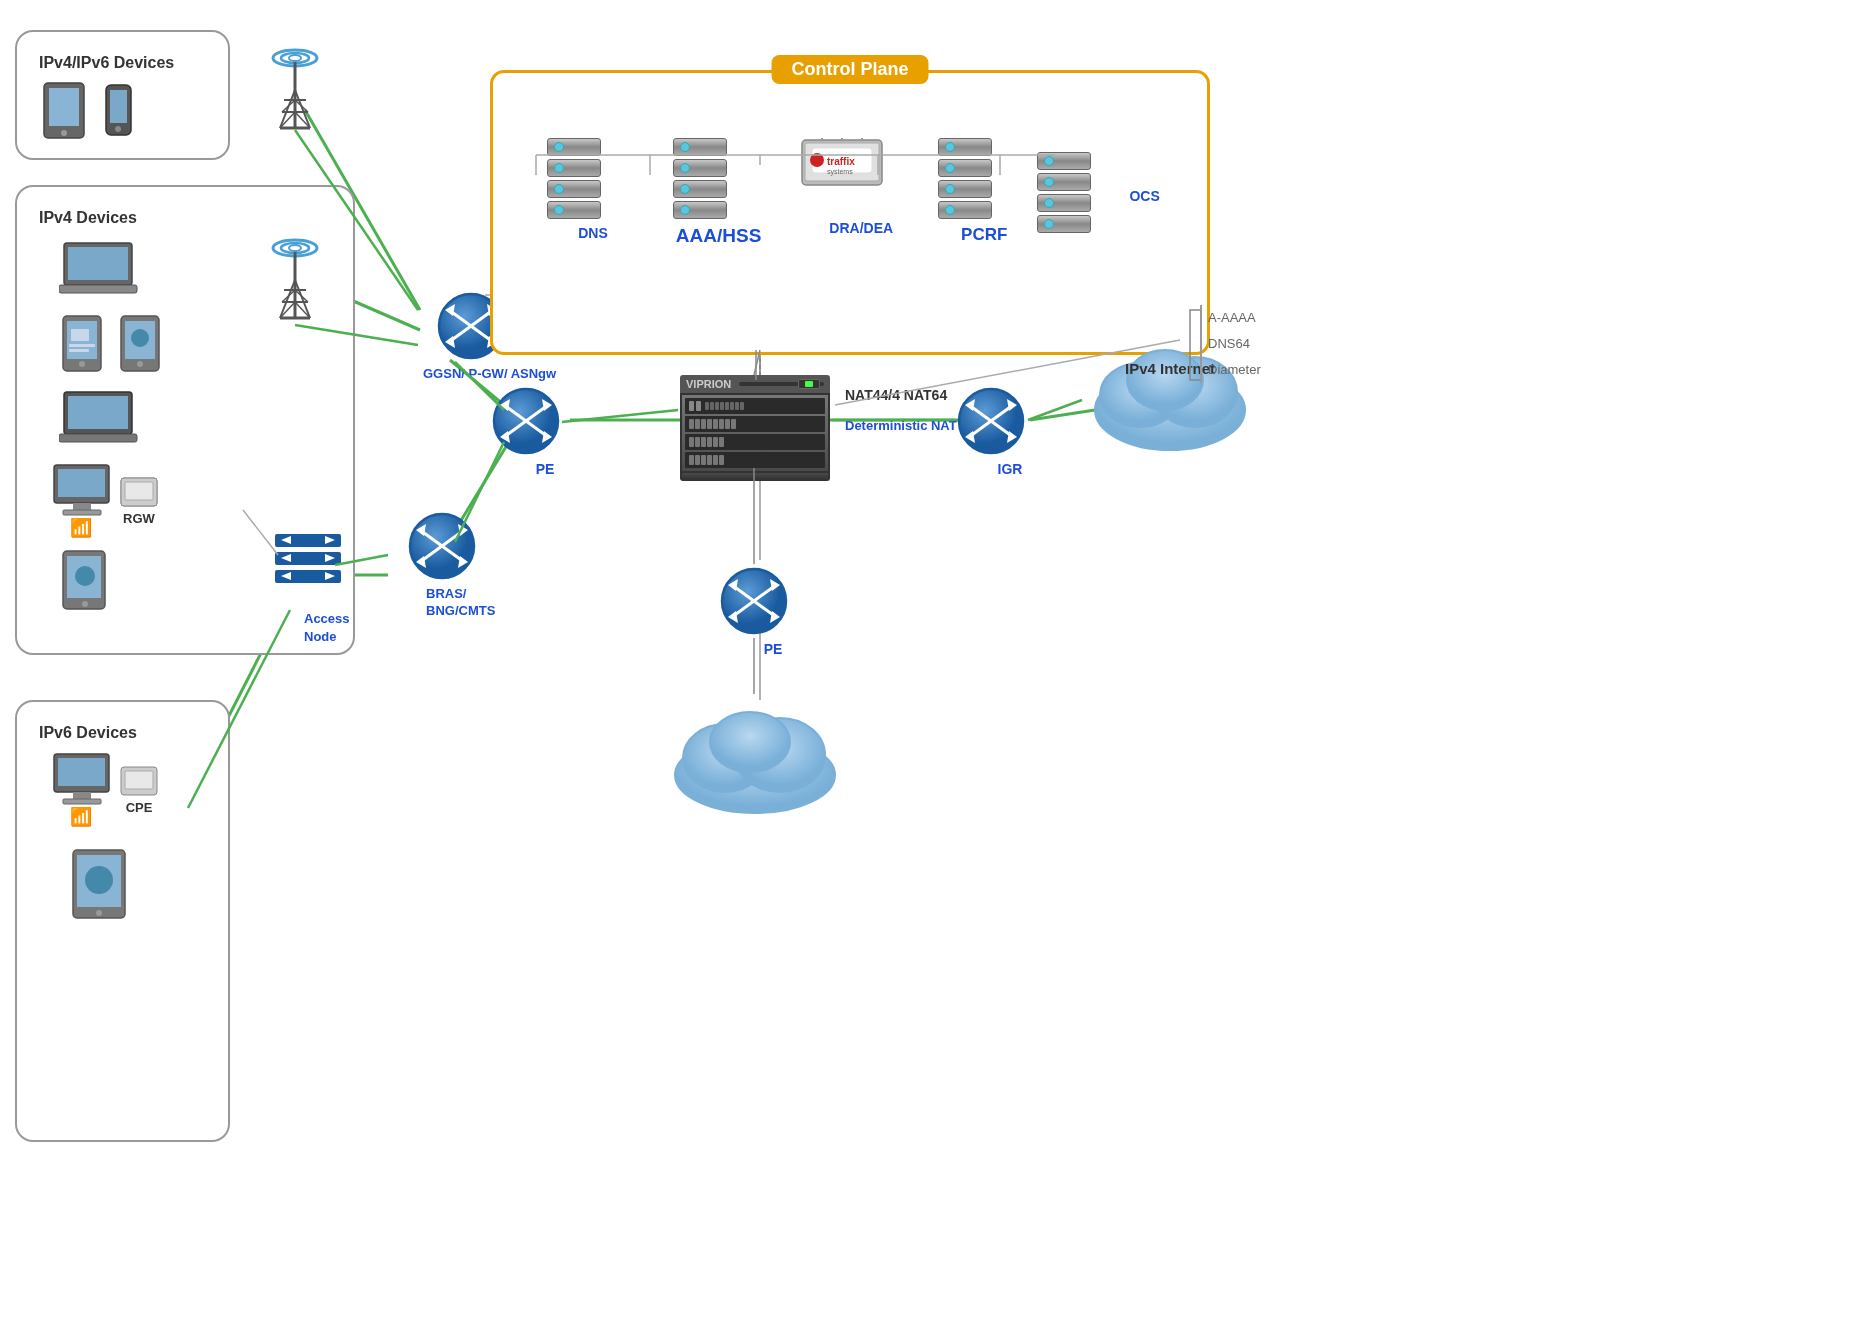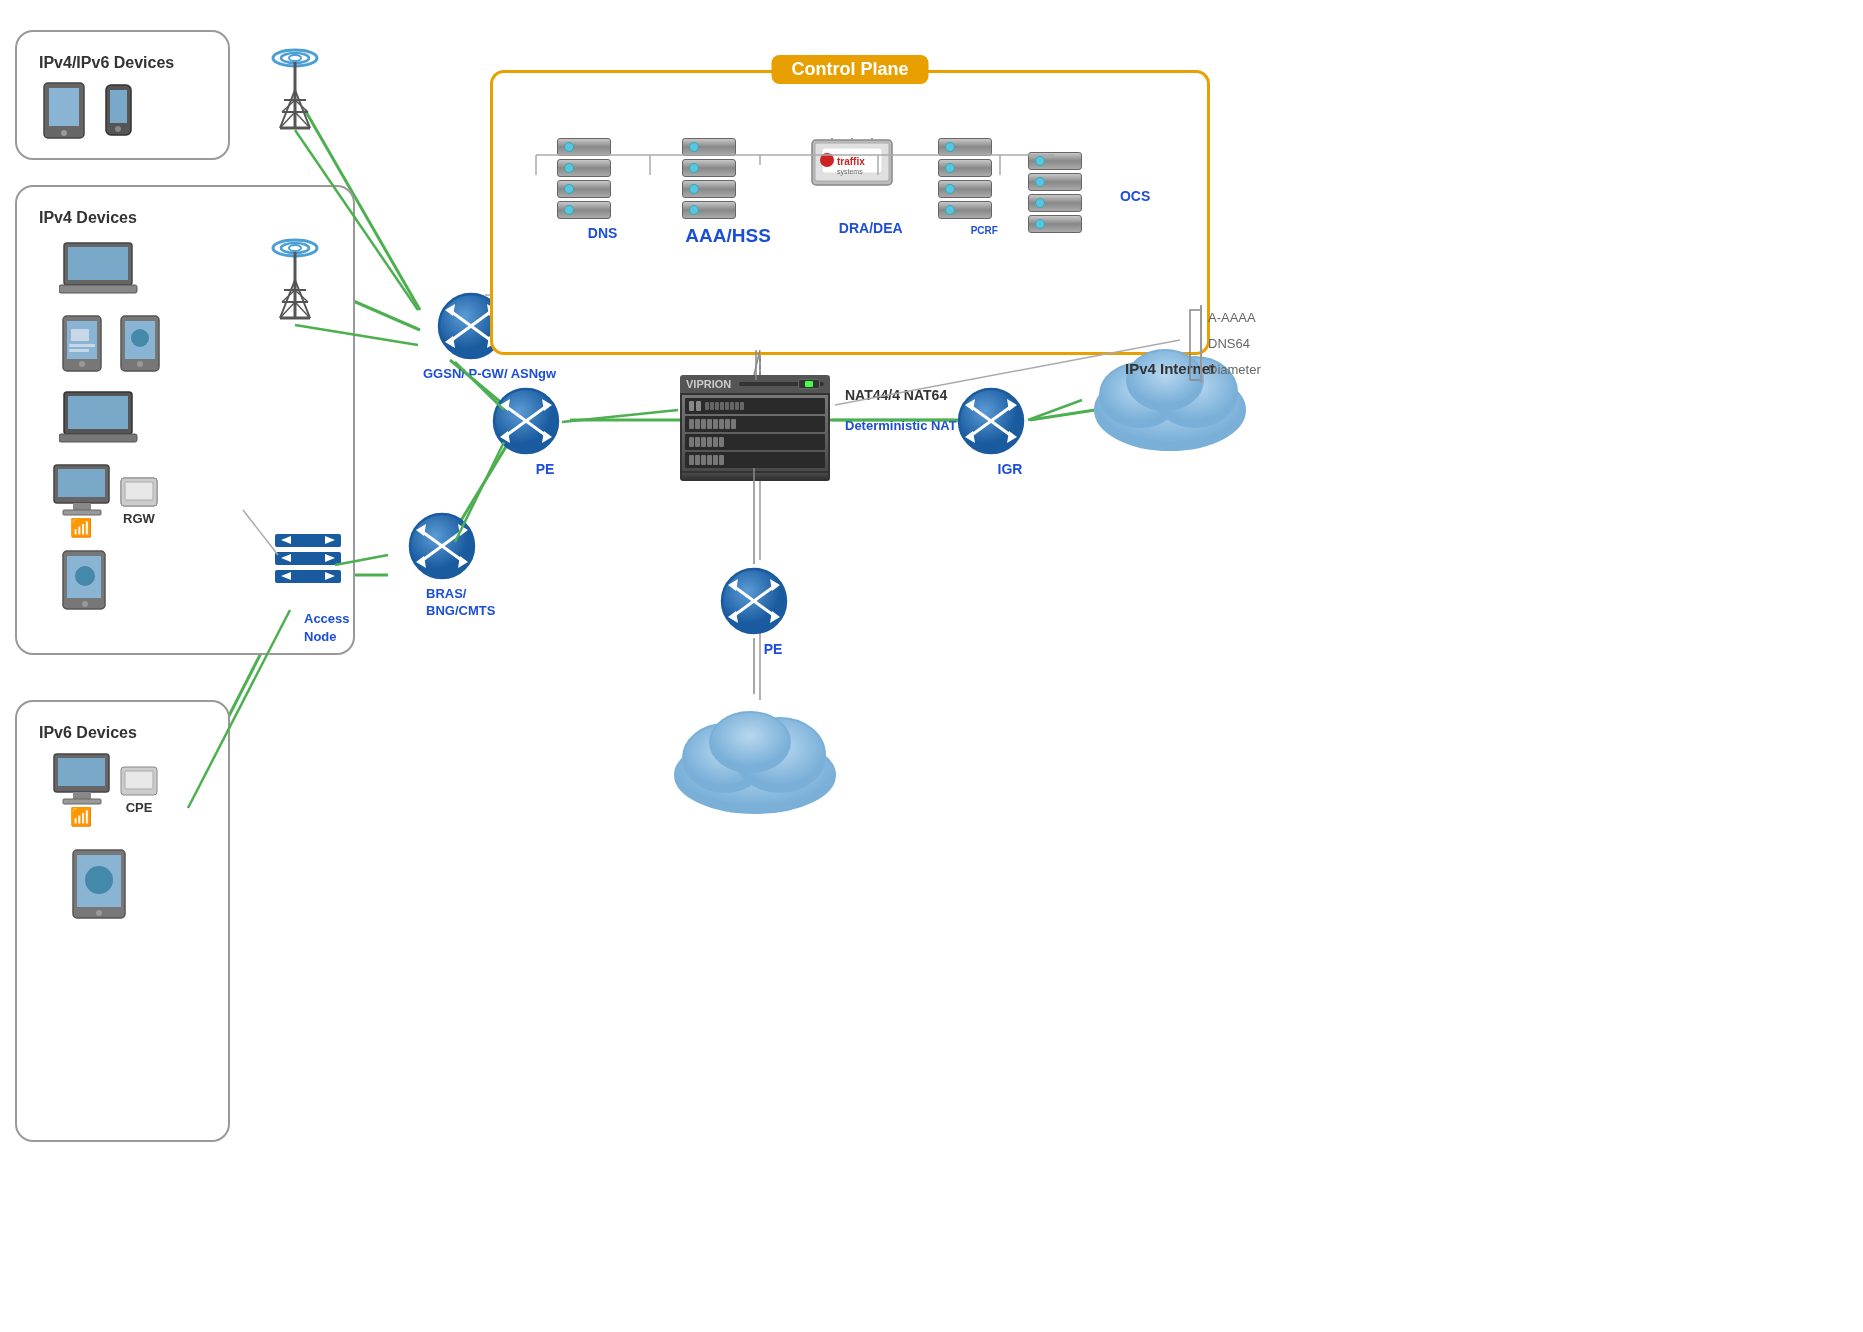--- a/index.html
+++ b/index.html
@@ -463,21 +463,21 @@
         <div class="node-label" style="font-size:14px;margin-top:2px;">DRA/DEA</div>
       </div>
 
       <div style="display:flex;flex-direction:column;align-items:center;">
         <div style="display:flex;flex-direction:column;gap:3px;">
           <div class="server-unit"></div>
           <div class="server-unit"></div>
           <div class="server-unit"></div>
           <div class="server-unit"></div>
         </div>
-        <div class="node-label" style="font-size:10px;margin-top:6px;">PCRF</div>
+        <div class="node-label" style="font-size:17px;margin-top:6px;">PCRF</div>
       </div>
 
       <div style="display:flex;align-items:center;">
         <div style="display:flex;flex-direction:column;gap:3px;">
           <div class="server-unit"></div>
           <div class="server-unit"></div>
           <div class="server-unit"></div>
           <div class="server-unit"></div>
         </div>
         <div class="node-label" style="font-size:14px;margin-top:6px;">OCS</div>

